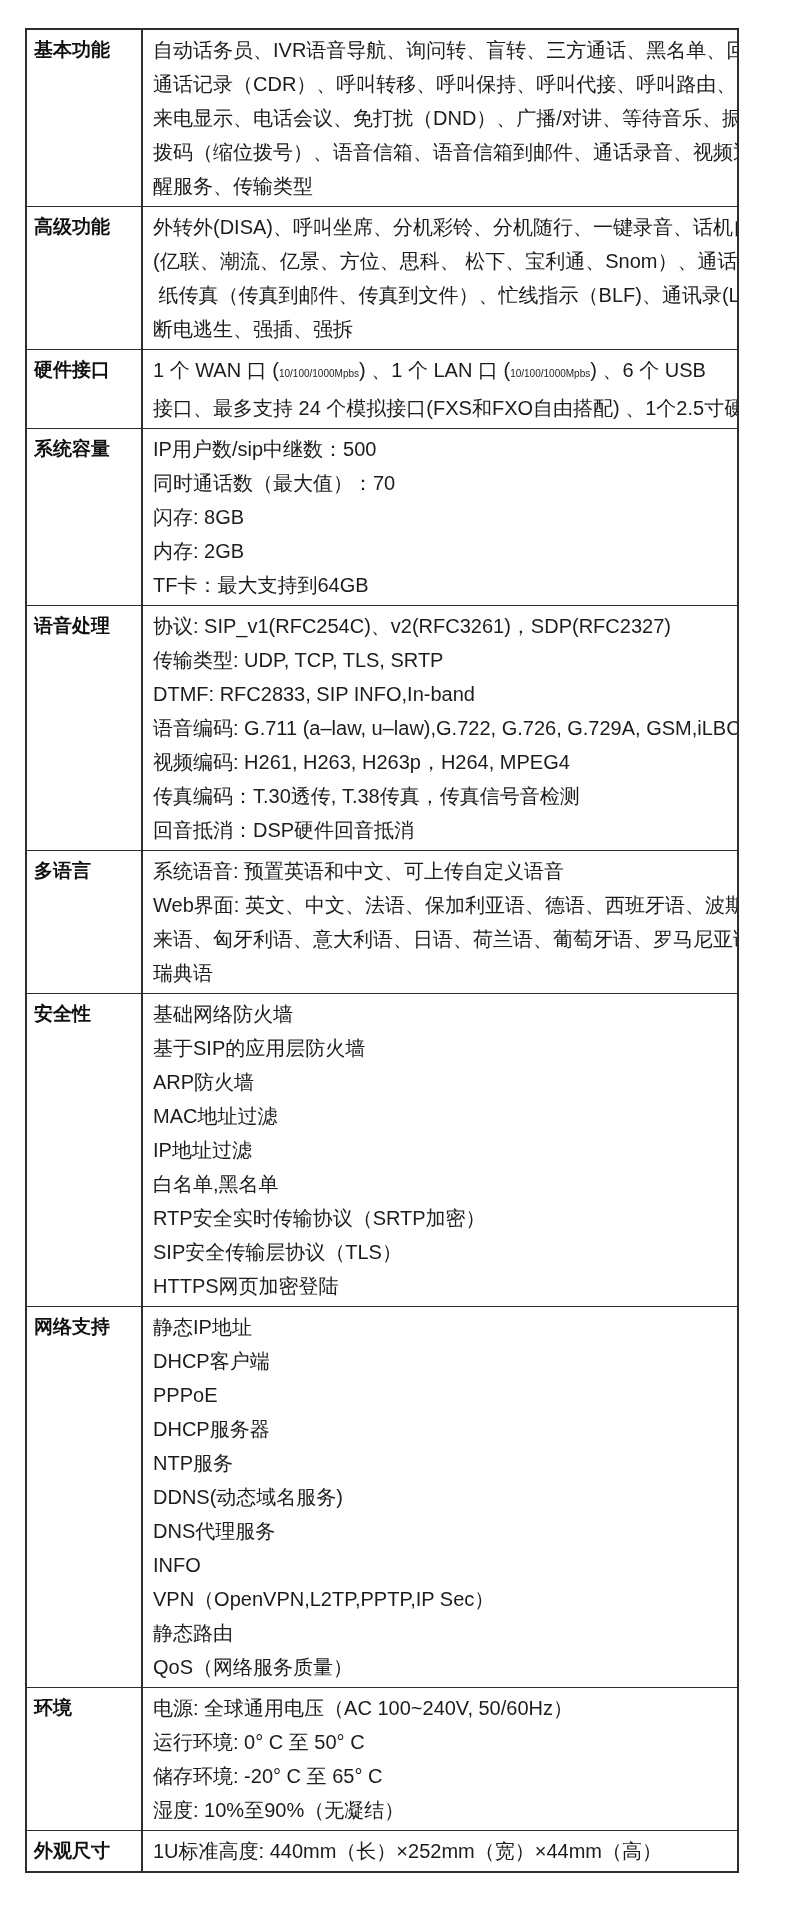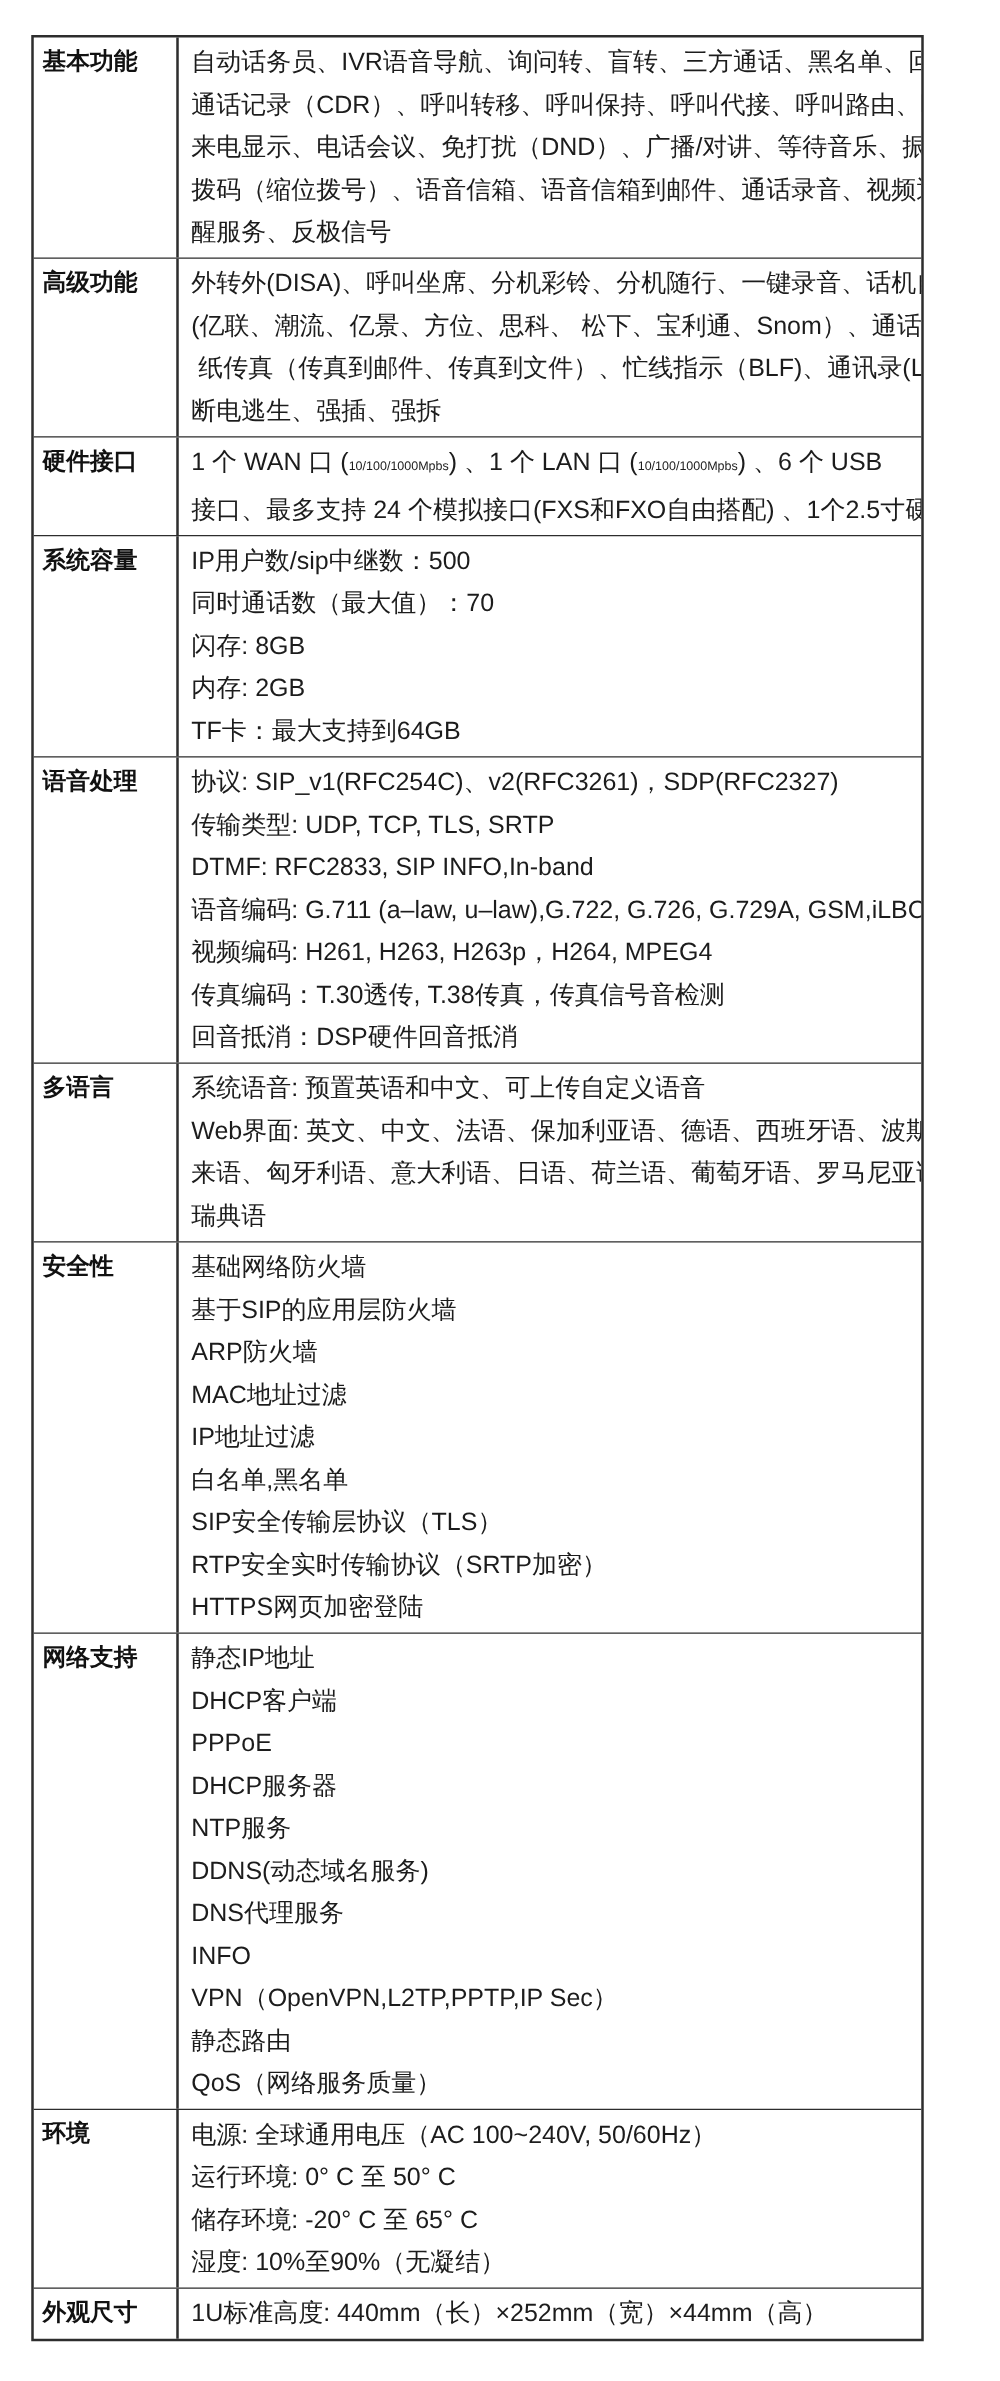--- a/index.html
+++ b/index.html
@@ -66,21 +66,21 @@
 <div class="spec-table" id="spec-table">
     <div class="spec-row">
       <div class="label-cell">
         <div class="label-text">基本功能</div>
       </div>
       <div class="content-cell">
         <div class="spec-line">自动话务员、IVR语音导航、询问转、盲转、三方通话、黑名单、回拨功能、</div>
         <div class="spec-line">通话记录（CDR）、呼叫转移、呼叫保持、呼叫代接、呼叫路由、呼叫等待、</div>
         <div class="spec-line">来电显示、电话会议、免打扰（DND）、广播/对讲、等待音乐、振铃组、速</div>
         <div class="spec-line">拨码（缩位拨号）、语音信箱、语音信箱到邮件、通话录音、视频通话、 叫</div>
-        <div class="spec-line">醒服务、反极信号</div>
+        <div class="spec-line">醒服务、传输类型</div>
       </div>
     </div>
     <div class="spec-row">
       <div class="label-cell">
         <div class="label-text">高级功能</div>
       </div>
       <div class="content-cell">
         <div class="spec-line">外转外(DISA)、呼叫坐席、分机彩铃、分机随行、一键录音、话机自动配置</div>
         <div class="spec-line">(亿联、潮流、亿景、方位、思科、 松下、宝利通、Snom）、通话监听、无</div>
         <div class="spec-line"> 纸传真（传真到邮件、传真到文件）、忙线指示（BLF)、通讯录(LDAP)、</div>
@@ -137,22 +137,22 @@
       <div class="label-cell">
         <div class="label-text">安全性</div>
       </div>
       <div class="content-cell">
         <div class="spec-line">基础网络防火墙</div>
         <div class="spec-line">基于SIP的应用层防火墙</div>
         <div class="spec-line">ARP防火墙</div>
         <div class="spec-line">MAC地址过滤</div>
         <div class="spec-line">IP地址过滤</div>
         <div class="spec-line">白名单,黑名单</div>
+        <div class="spec-line">RTP安全实时传输协议（SRTP加密）</div>
         <div class="spec-line">SIP安全传输层协议（TLS）</div>
-        <div class="spec-line">RTP安全实时传输协议（SRTP加密）</div>
         <div class="spec-line">HTTPS网页加密登陆</div>
       </div>
     </div>
     <div class="spec-row">
       <div class="label-cell">
         <div class="label-text">网络支持</div>
       </div>
       <div class="content-cell">
         <div class="spec-line">静态IP地址</div>
         <div class="spec-line">DHCP客户端</div>

